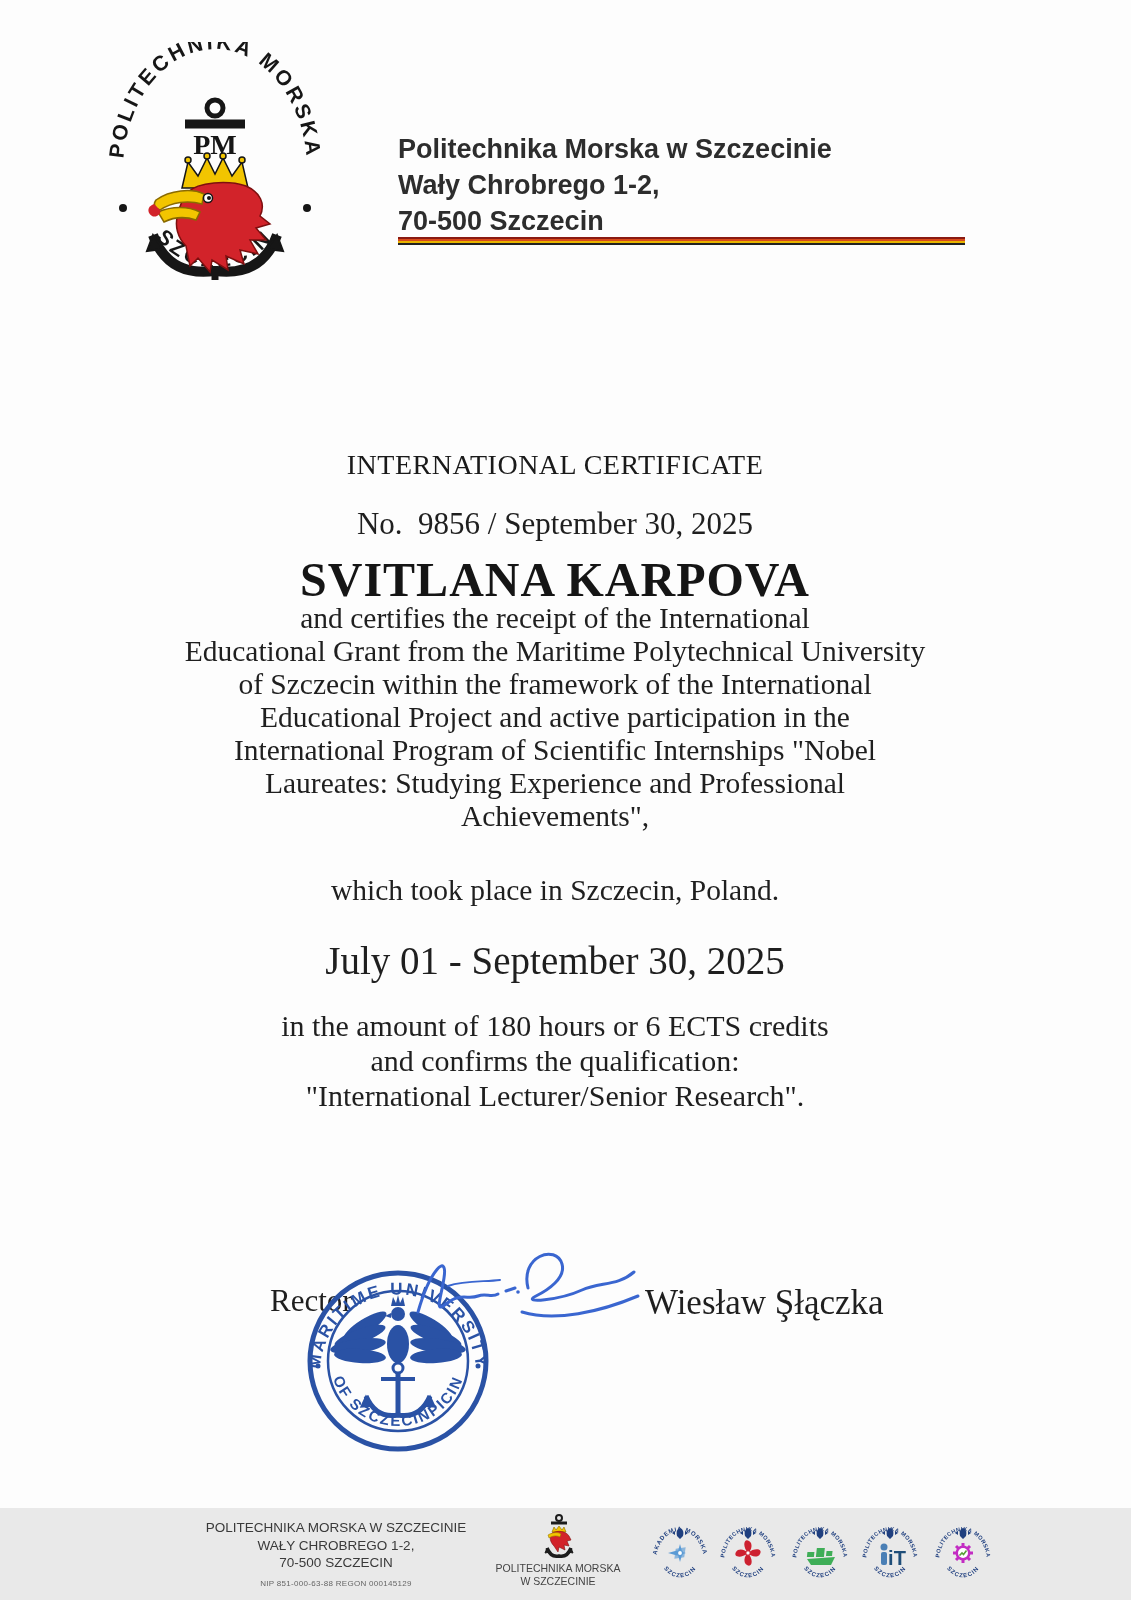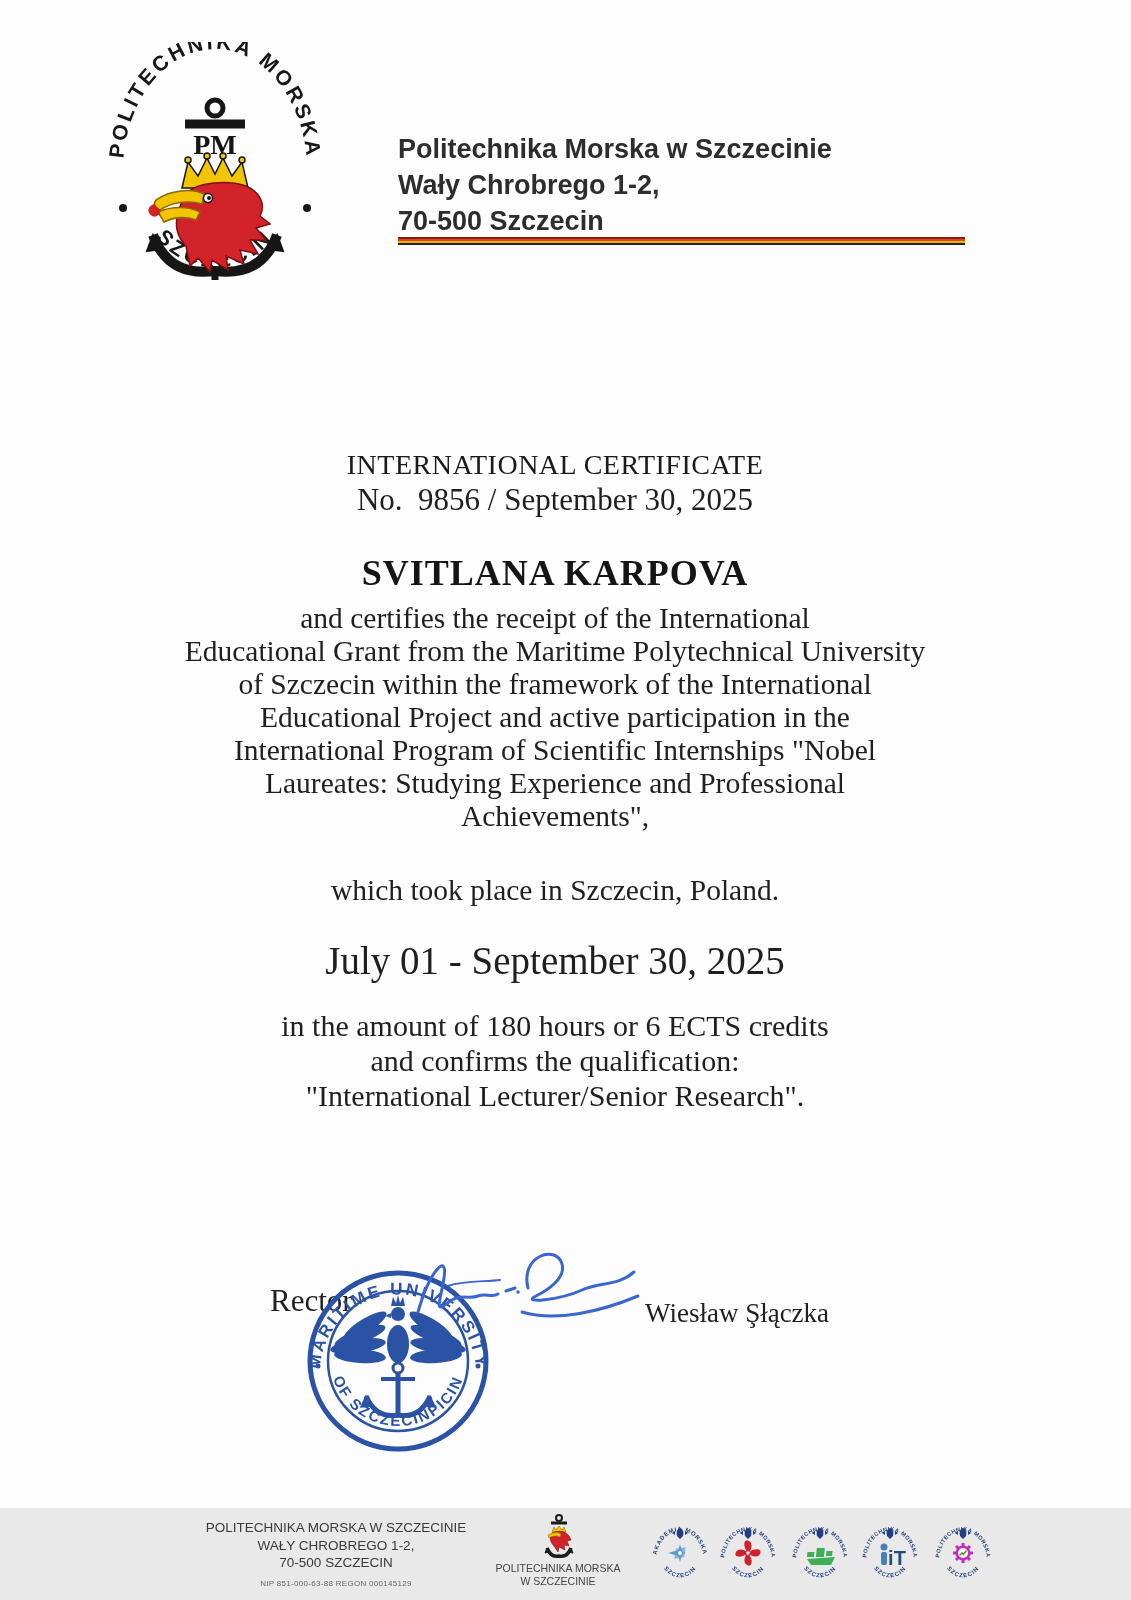--- a/index.html
+++ b/index.html
@@ -7,29 +7,29 @@
        font-family:"Liberation Serif", serif;color:#1f1f1f;}
   .abs{position:absolute;}
   
   .addr{left:398px;top:131px;font-family:"Liberation Sans",sans-serif;font-weight:bold;
         font-size:27px;line-height:36px;color:#2d2d2d;}
   .stripe{left:398px;top:237px;width:567px;}
   .stripe div{height:2px;}
   
   .content{left:0;width:1110px;text-align:center;}
   .title{top:449px;font-size:28px;font-weight:normal;letter-spacing:.5px;color:#1a1a1a;}
-  .numline{top:482px;font-size:31px;white-space:pre;}
-  .recipient{top:552px;font-size:36px;font-weight:bold;letter-spacing:1px;color:#151515;}
+  .numline{top:506px;font-size:31px;white-space:pre;}
+  .recipient{top:552px;font-size:48px;font-weight:bold;letter-spacing:1px;color:#151515;}
   .bodytext{top:602px;font-size:29.5px;line-height:33px;}
   .location{top:862px;font-size:29.5px;margin-top:12px;}
   .period{top:938px;font-size:39px;}
   .amount{top:1008px;font-size:30px;line-height:35px;}
   
   .role{left:270px;top:1283px;font-size:31px;}
-  .signer{left:645px;top:1283px;font-size:27px;margin-top:15px;}
+  .signer{left:645px;top:1283px;font-size:35px;}
   
   .footer-band{left:0;top:1508px;width:1131px;height:92px;background:#e9e9e9;}
   .f-addr{left:155px;top:1519px;width:362px;text-align:center;
           font-family:"Liberation Sans",sans-serif;font-size:13.5px;line-height:17.5px;color:#3a3a3a;}
   .f-reg{font-size:8px;color:#666;margin-top:3px;letter-spacing:.3px;}
   .f-caption{left:478px;top:1562px;width:160px;text-align:center;
              font-family:"Liberation Sans",sans-serif;font-size:10.5px;line-height:13px;color:#444;}
   svg text{font-family:"Liberation Sans",sans-serif;}
   svg .serifT{font-family:"Liberation Serif",serif;}
 </style>

